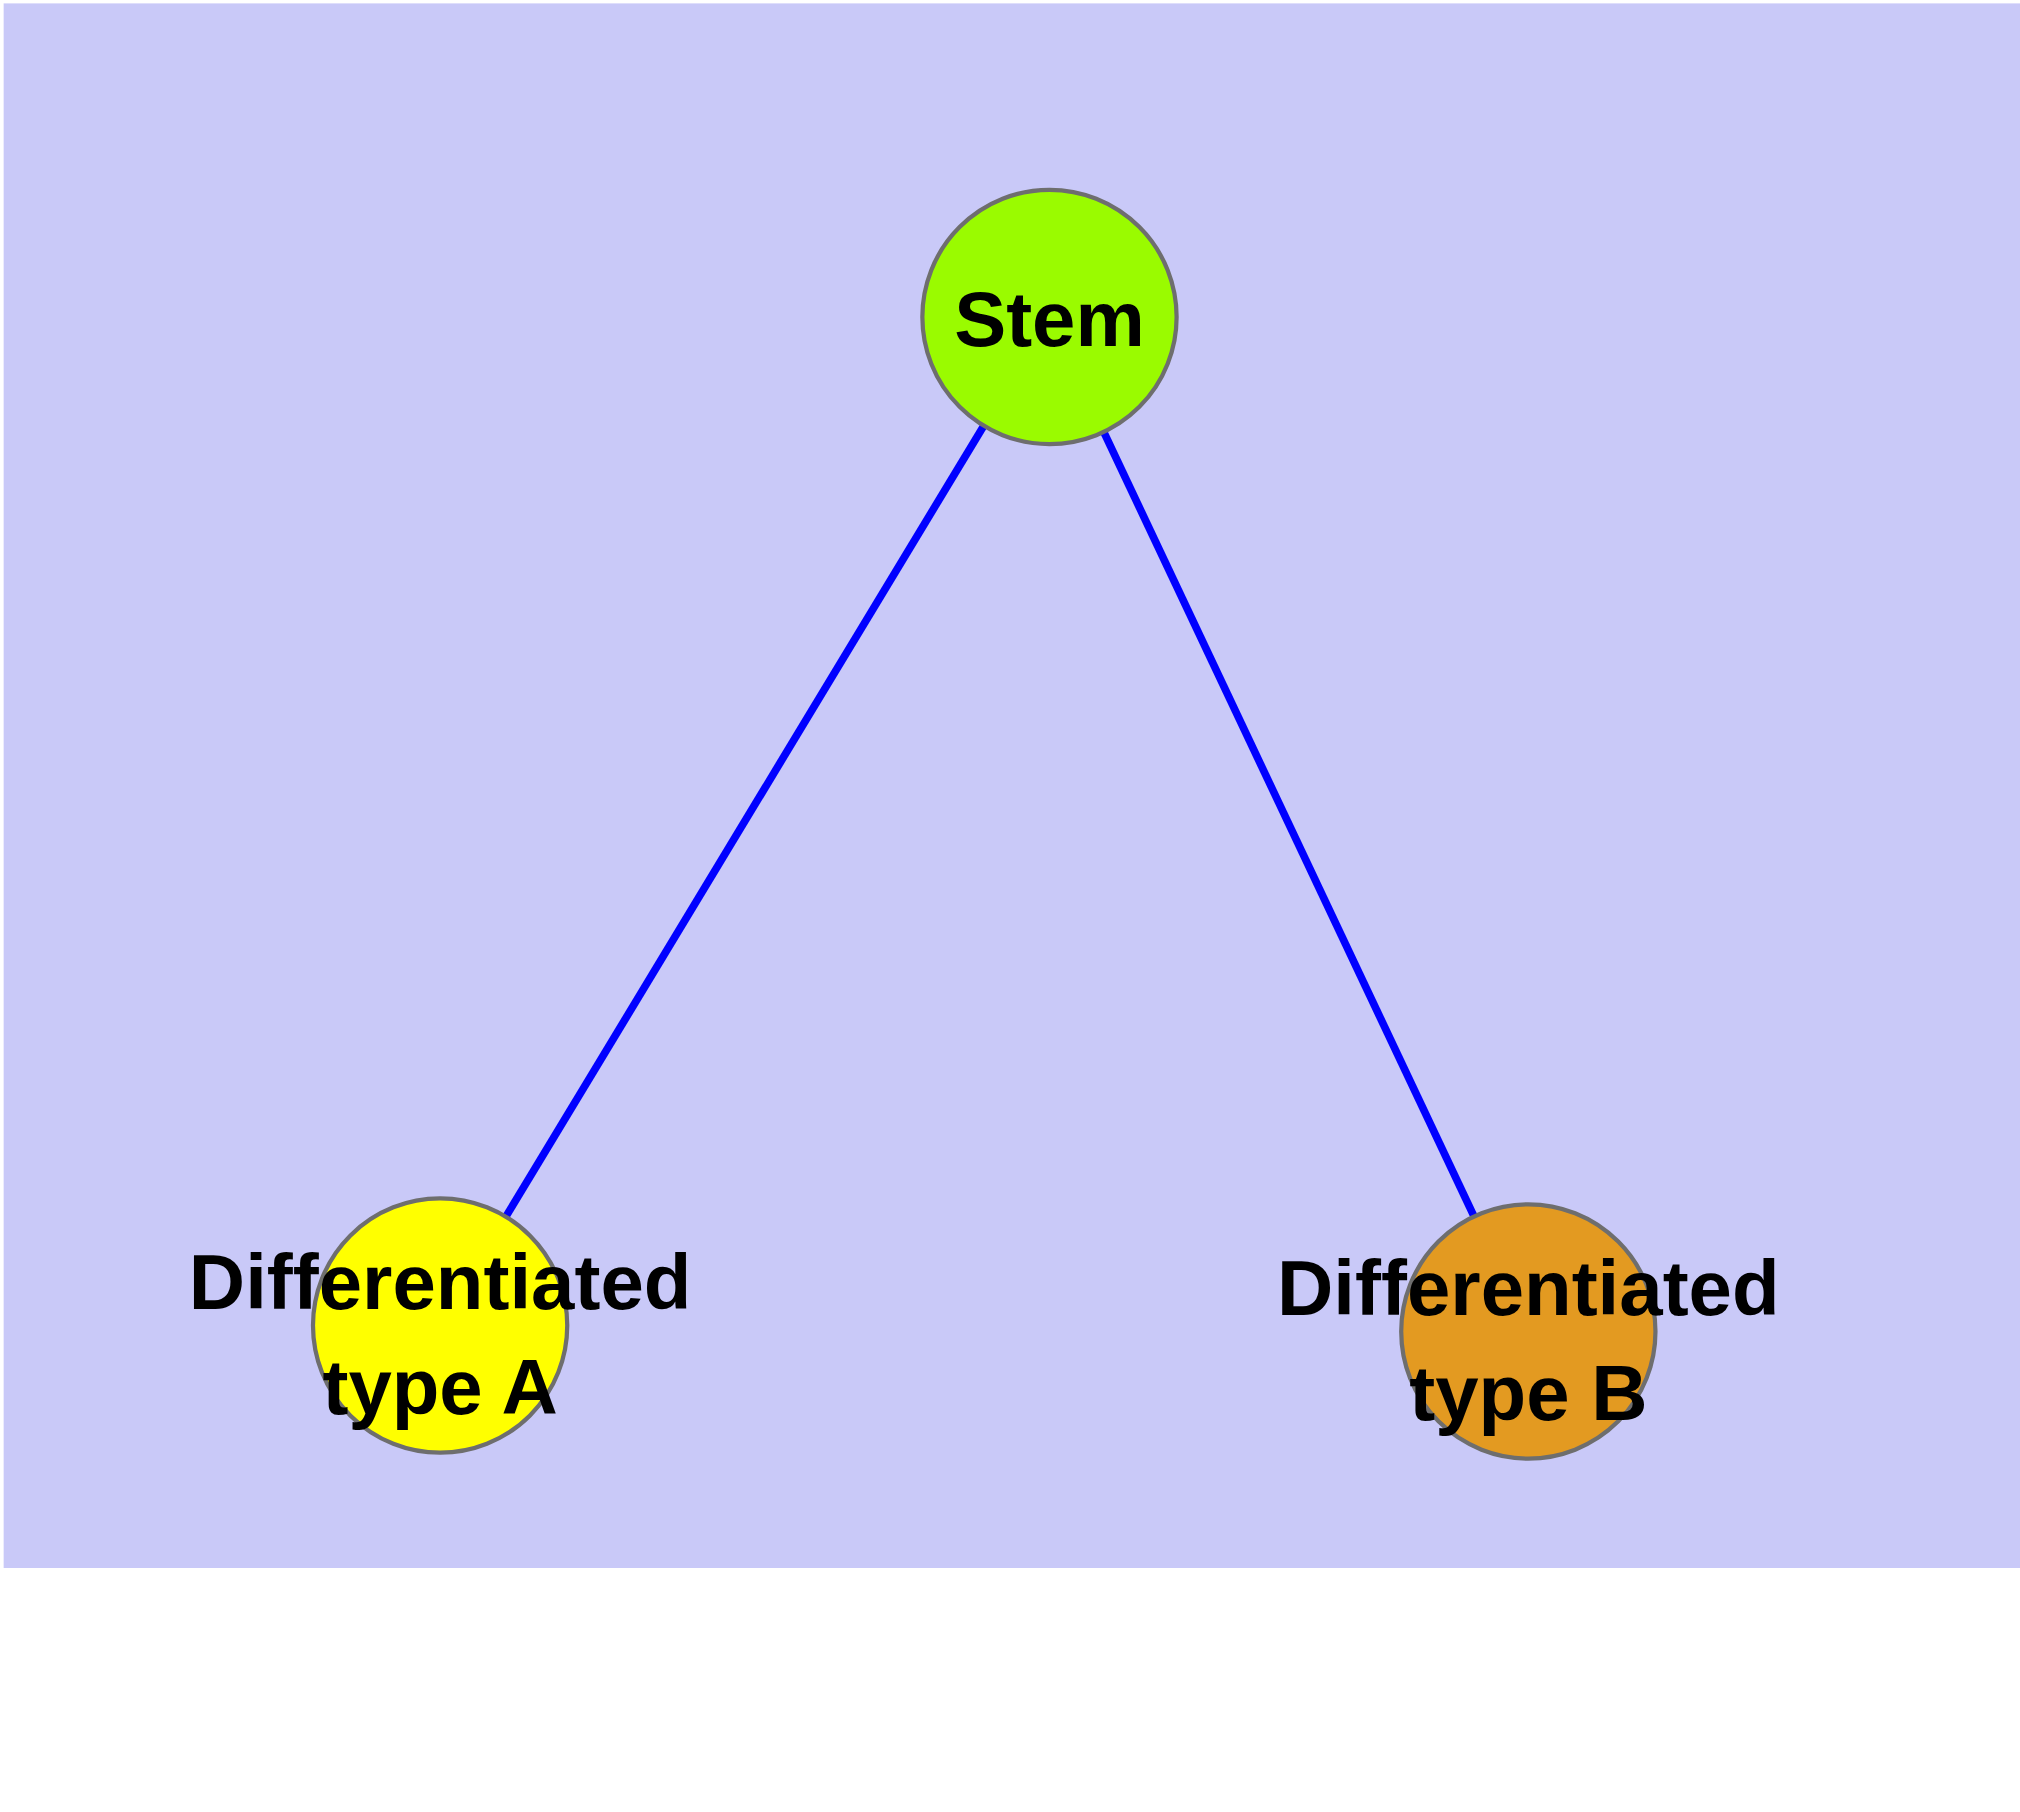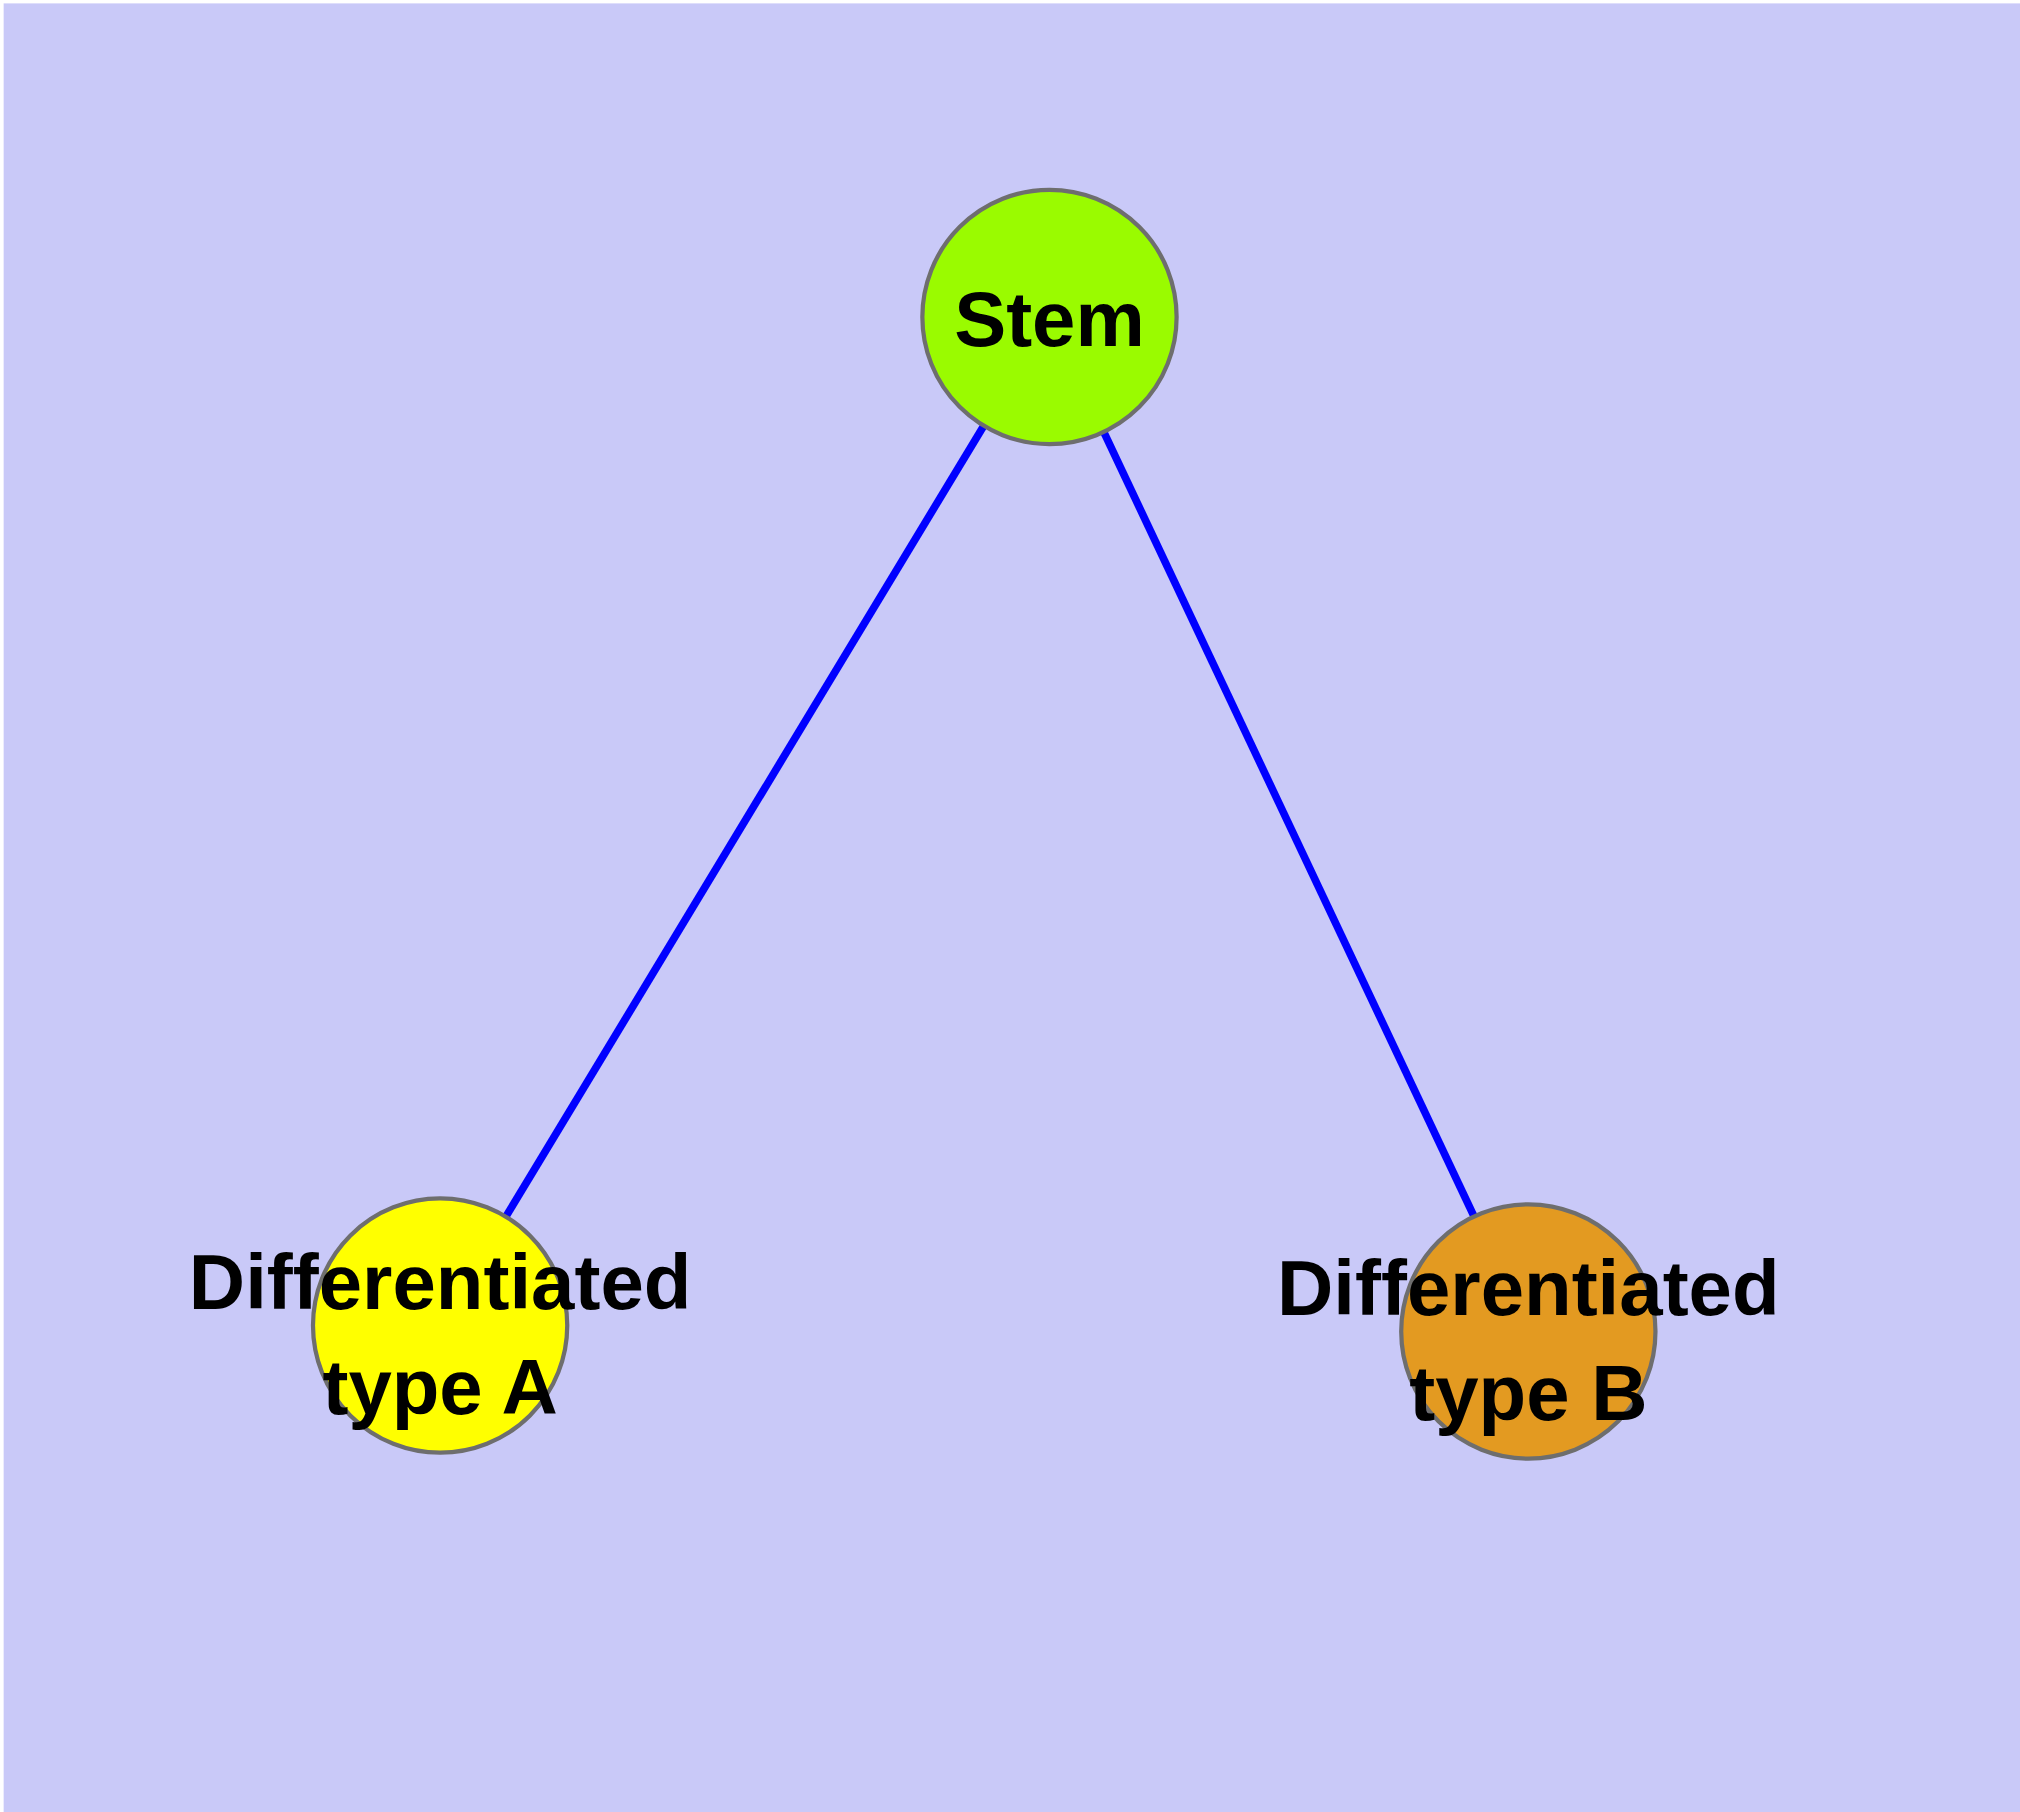--- a/index.html
+++ b/index.html
@@ -4,21 +4,21 @@
 <style>
   html, body {
     margin: 0;
     padding: 0;
     background: #ffffff;
     font-family: "Liberation Sans", sans-serif;
   }
   .stage {
     position: relative;
     width: 2021px;
-    height: 1812px;
+    height: 1568px;
     overflow: hidden;
     background: #ffffff;
   }
   .stage svg {
     position: absolute;
     top: 0;
     left: 0;
     display: block;
   }
   .node-label {

